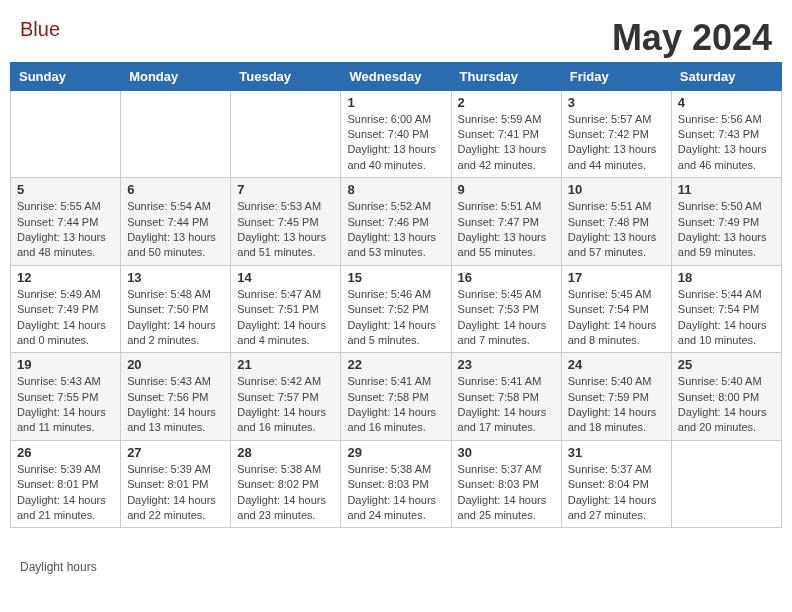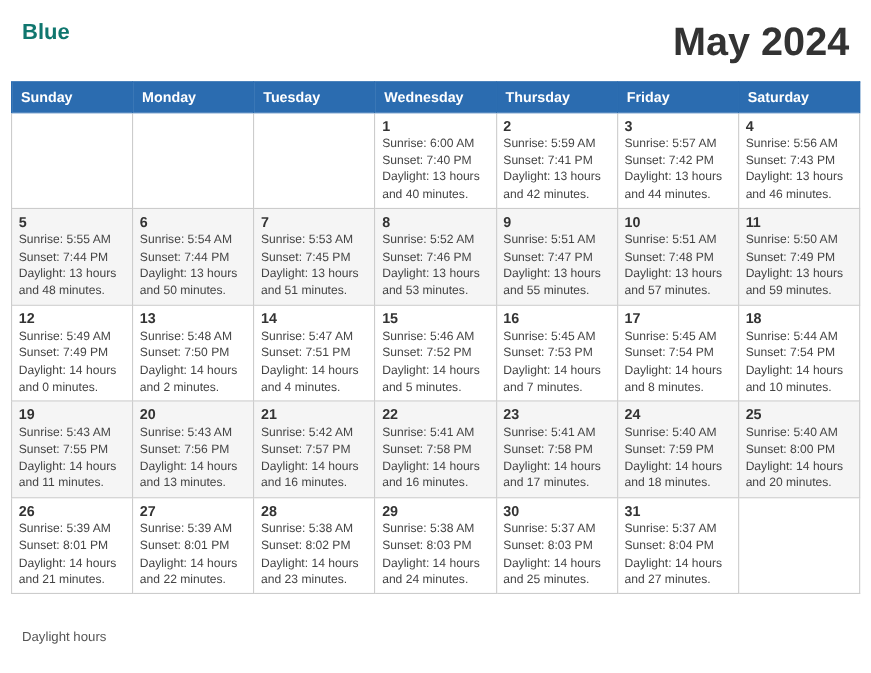--- a/index.html
+++ b/index.html
@@ -29,21 +29,21 @@
       color: #333;
       line-height: 1.1;
     }
     .location {
       font-size: 15px;
       color: #555;
     }
     .calendar {
       width: 100%;
       border-collapse: collapse;
-      margin-top: 12px;
+      margin-top: 0;
       font-size: 11px;
     }
     .calendar th {
       background-color: #2b6cb0;
       color: #fff;
       text-align: left;
       padding: 6px 8px;
       font-size: 13px;
       font-weight: bold;
       border: 1px solid #2b6cb0;
@@ -80,21 +80,21 @@
       color: #555;
       margin-top: 24px;
     }
   </style>
 </head>
 <body>
 
 <div class="header">
   <div class="logo">
     <div>
-      <span style="font-size:20px;font-weight:bold;color:#0f766e;">Blue</span>
+      <span style="font-size:20px;font-weight:normal;color:#7f1d1d;">Blue</span>
     </div>
   </div>
   <div class="title-area">
     <div class="month-title">May 2024</div>
   </div>
 </div>
 
 <table class="calendar">
   <thead>
     <tr>

